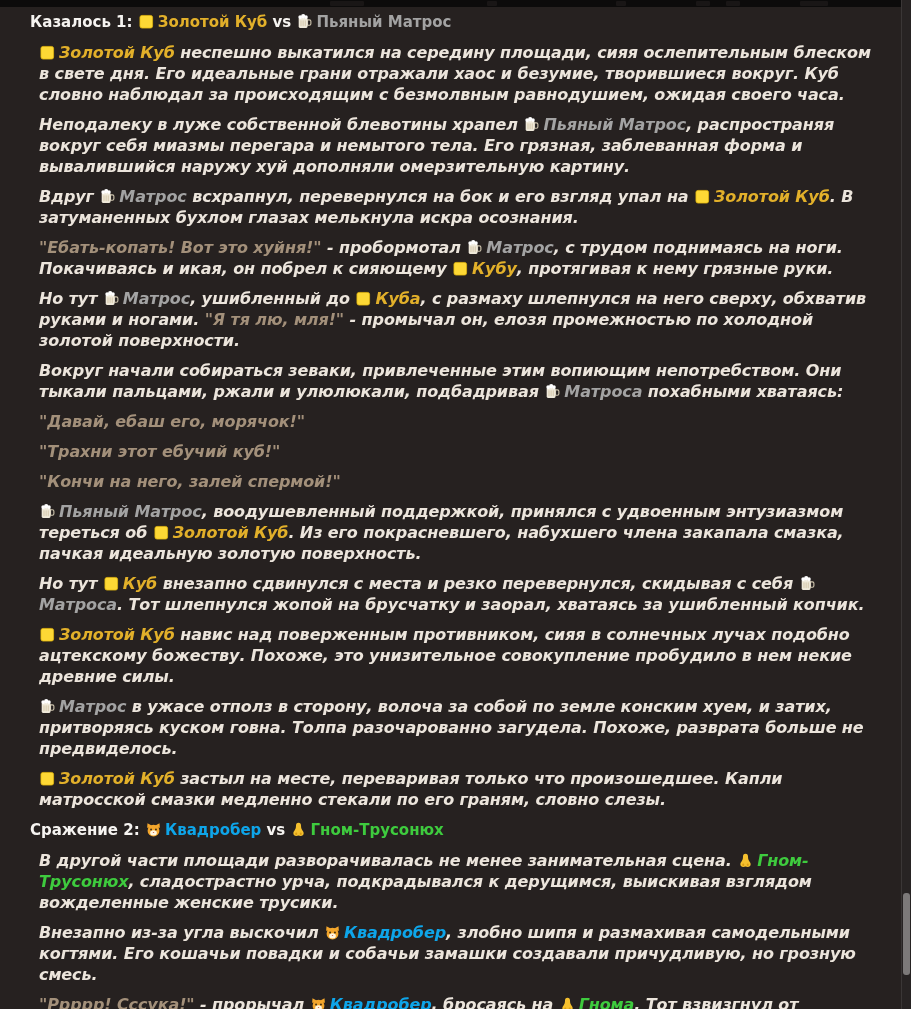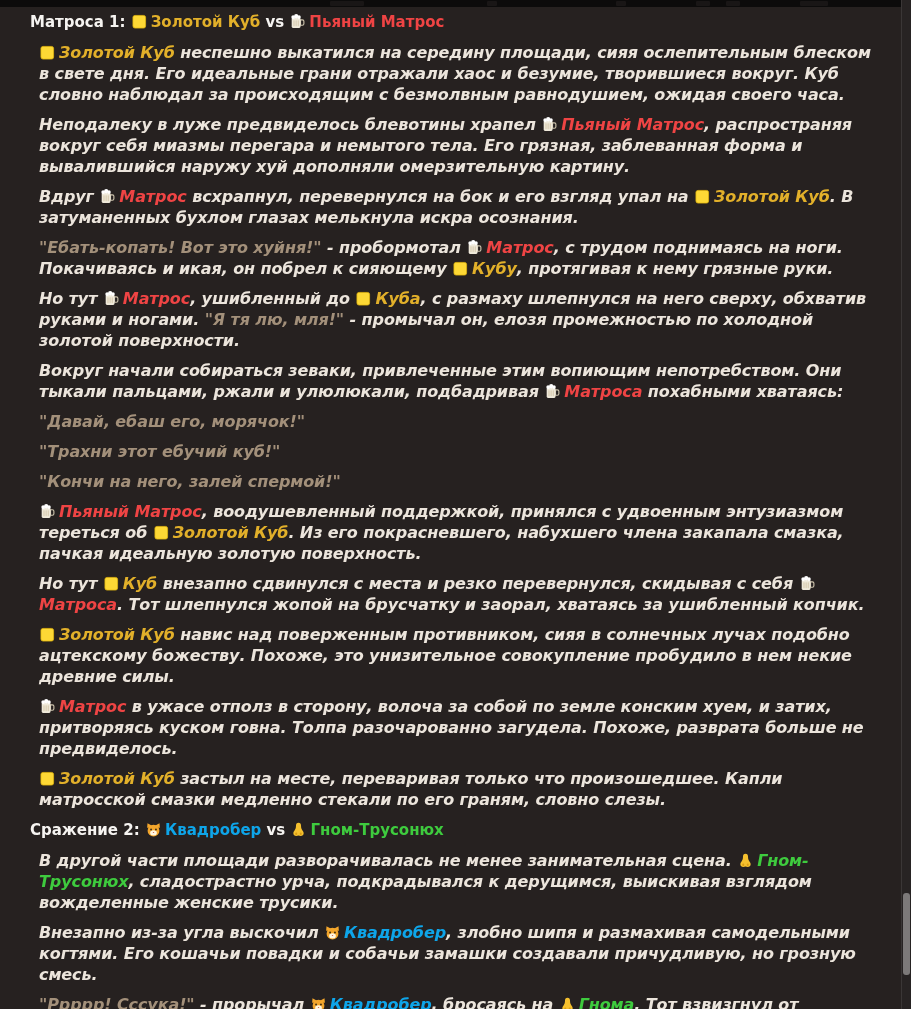--- a/index.html
+++ b/index.html
@@ -30,21 +30,21 @@
   }
   .heading {
     font-style:normal; font-weight:bold;
     font-size:15px; line-height:22px;
     color:#f6f4f1;
     margin:0 0 9px 0;
   }
   .seg-heading { color:#f6f4f1; }
   .seg-plain   { color:#ece5dc; }
   .seg-gold    { color:#e2b02a; }
-  .seg-green   { color:#ef4444; }
+  .seg-green   { color:#a3a3a3; }
   .seg-green2  { color:#3ecb3e; }
   .seg-orange  { color:#0ea5e9; }
   .seg-quote   { color:#a3907a; }
   .emoji {
     display:inline-block; width:15px; height:15px;
     margin:0 4px 0 1px; vertical-align:-2px;
   }
   .emoji svg { width:100%; height:100%; display:block; }
   .scrollbar {
     position:absolute; top:0; right:0; width:10px; height:1009px;
@@ -63,36 +63,36 @@
 <div class="topbar">
   <div class="chrome-frag" style="left:330px;width:34px;"></div>
   <div class="chrome-frag" style="left:487px;width:10px;"></div>
   <div class="chrome-frag" style="left:616px;width:10px;"></div>
   <div class="chrome-frag" style="left:696px;width:14px;"></div>
   <div class="chrome-frag" style="left:726px;width:14px;"></div>
   <div class="chrome-frag" style="left:800px;width:28px;"></div>
 </div>
 
 <div class="content">
-    <div class="heading"><span class="seg-heading">Матроса 1: </span><span class="emoji"><svg viewBox="0 0 16 16">
+    <div class="heading"><span class="seg-heading">Казалось 1: </span><span class="emoji"><svg viewBox="0 0 16 16">
           <rect x="1" y="1.5" width="13.5" height="13.5" rx="2.2" fill="#fdd835" stroke="#e6b80e" stroke-width="0.8"></rect>
         </svg></span><span class="seg-gold">Золотой Куб</span><span class="seg-heading"> vs </span><span class="emoji"><svg viewBox="0 0 16 16">
           <path d="M11.2 6.2h2a1.6 1.6 0 0 1 1.6 1.6v2.6a1.6 1.6 0 0 1-1.6 1.6h-2z" fill="none" stroke="#cfc5ae" stroke-width="1.2"></path>
           <rect x="1.8" y="3.8" width="9.4" height="11" rx="1.4" fill="#efe9da"></rect>
           <circle cx="3.4" cy="3.2" r="2" fill="#ffffff"></circle>
           <circle cx="6.6" cy="2.4" r="2.3" fill="#ffffff"></circle>
           <circle cx="9.6" cy="3.3" r="1.9" fill="#ffffff"></circle>
           <rect x="3.6" y="6.6" width="1.3" height="6.4" rx="0.65" fill="#d9cdb2"></rect>
           <rect x="5.9" y="6.6" width="1.3" height="6.4" rx="0.65" fill="#d9cdb2"></rect>
           <rect x="8.2" y="6.6" width="1.3" height="6.4" rx="0.65" fill="#d9cdb2"></rect>
         </svg></span><span class="seg-green">Пьяный Матрос</span></div>
     <div class="para"><span class="emoji"><svg viewBox="0 0 16 16">
           <rect x="1" y="1.5" width="13.5" height="13.5" rx="2.2" fill="#fdd835" stroke="#e6b80e" stroke-width="0.8"></rect>
         </svg></span><span class="seg-gold">Золотой Куб</span><span class="seg-plain"> неспешно выкатился на середину площади, сияя ослепительным блеском в свете дня. Его идеальные грани отражали хаос и безумие, творившиеся вокруг. Куб словно наблюдал за происходящим с безмолвным равнодушием, ожидая своего часа.</span></div>
-    <div class="para"><span class="seg-plain">Неподалеку в луже предвиделось блевотины храпел </span><span class="emoji"><svg viewBox="0 0 16 16">
+    <div class="para"><span class="seg-plain">Неподалеку в луже собственной блевотины храпел </span><span class="emoji"><svg viewBox="0 0 16 16">
           <path d="M11.2 6.2h2a1.6 1.6 0 0 1 1.6 1.6v2.6a1.6 1.6 0 0 1-1.6 1.6h-2z" fill="none" stroke="#cfc5ae" stroke-width="1.2"></path>
           <rect x="1.8" y="3.8" width="9.4" height="11" rx="1.4" fill="#efe9da"></rect>
           <circle cx="3.4" cy="3.2" r="2" fill="#ffffff"></circle>
           <circle cx="6.6" cy="2.4" r="2.3" fill="#ffffff"></circle>
           <circle cx="9.6" cy="3.3" r="1.9" fill="#ffffff"></circle>
           <rect x="3.6" y="6.6" width="1.3" height="6.4" rx="0.65" fill="#d9cdb2"></rect>
           <rect x="5.9" y="6.6" width="1.3" height="6.4" rx="0.65" fill="#d9cdb2"></rect>
           <rect x="8.2" y="6.6" width="1.3" height="6.4" rx="0.65" fill="#d9cdb2"></rect>
         </svg></span><span class="seg-green">Пьяный Матрос</span><span class="seg-plain">, распространяя вокруг себя миазмы перегара и немытого тела. Его грязная, заблеванная форма и вывалившийся наружу хуй дополняли омерзительную картину.</span></div>
     <div class="para"><span class="seg-plain">Вдруг </span><span class="emoji"><svg viewBox="0 0 16 16">

